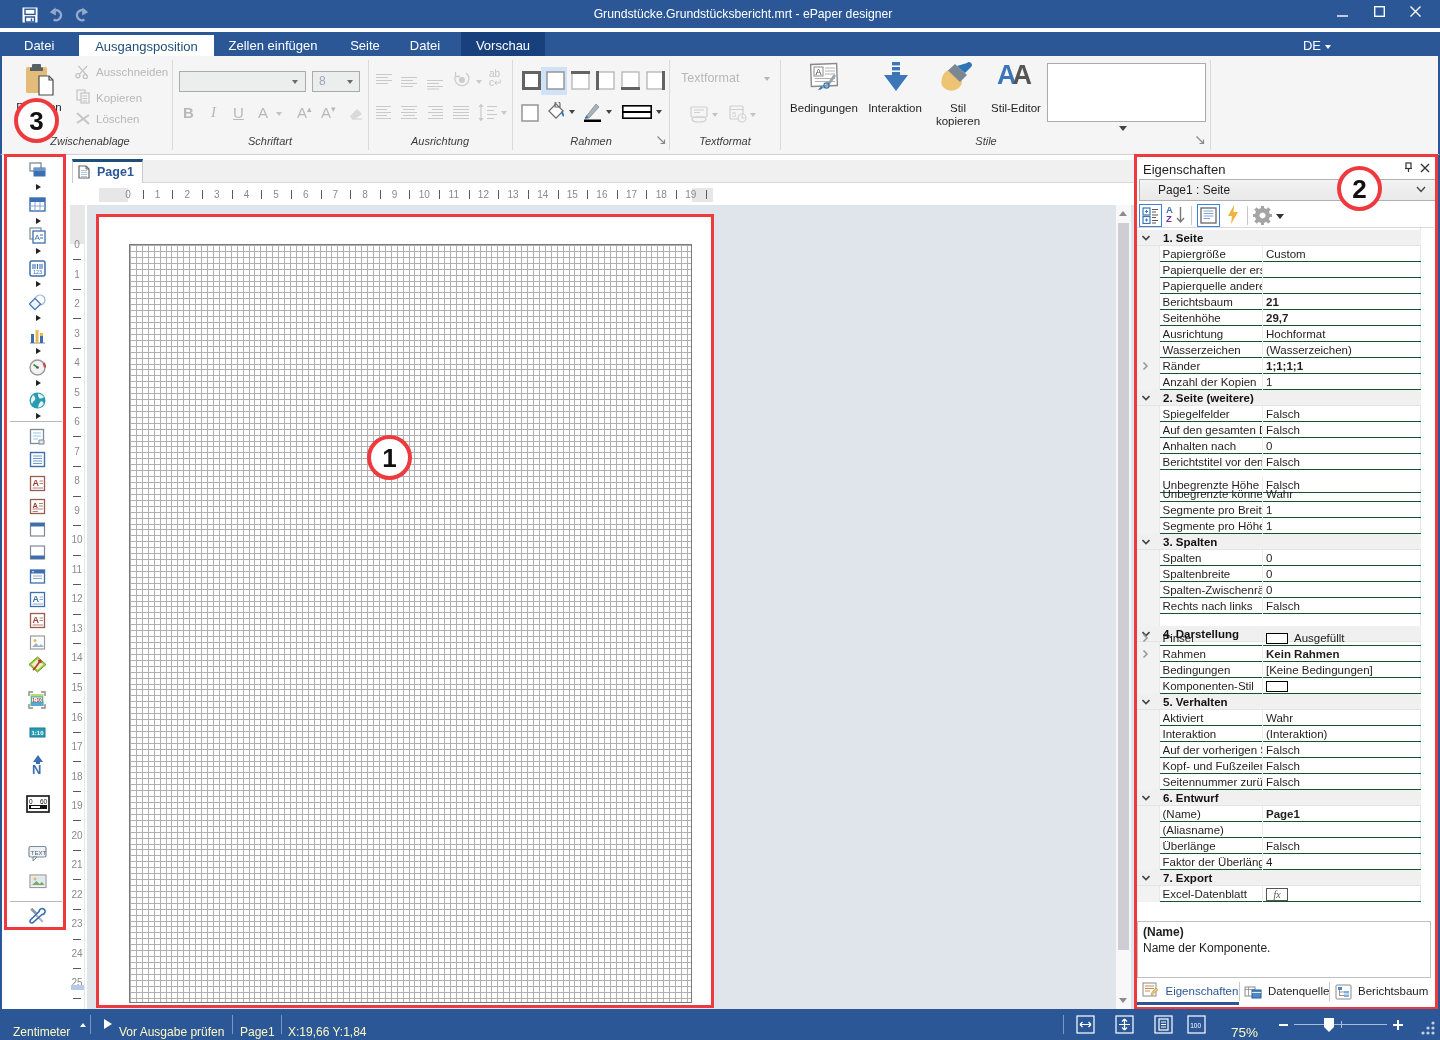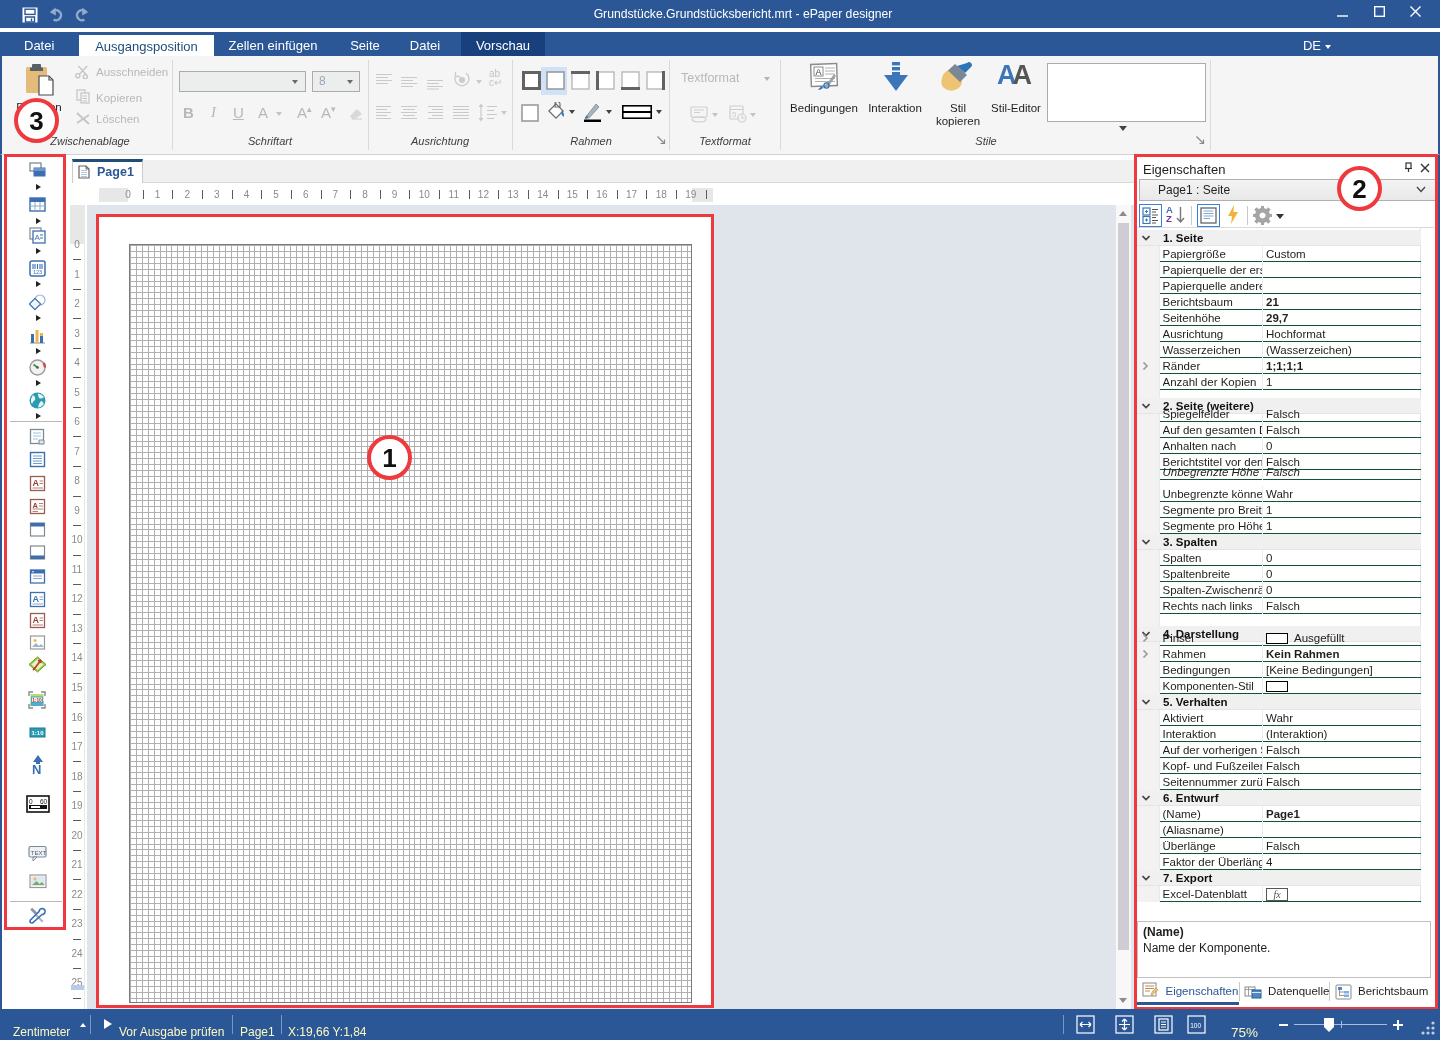--- a/index.html
+++ b/index.html
@@ -721,21 +721,21 @@
       </svg>
       <span class="nm">Ränder</span>
       <span class="vdiv"></span>
       <span class="vl"><b>1;1;1;1</b></span>
     </div>
     <div class="prow" style="top:219px;">
       <span class="nm">Anzahl der Kopien</span>
       <span class="vdiv"></span>
       <span class="vl">1</span>
     </div>
-    <div class="phead" style="top:235px;margin-top:8px;"><svg class="chevd" viewBox="0 0 8 8">
+    <div class="phead" style="top:235px;"><svg class="chevd" viewBox="0 0 8 8">
         <path d="M0.5 2 L4 5.5 L7.5 2" fill="none" stroke="#444" stroke-width="1.6"></path>
       </svg><span style="margin-left:26px;">2. Seite (weitere)</span></div>
     <div class="prow" style="top:251px;">
       <span class="nm">Spiegelfelder</span>
       <span class="vdiv"></span>
       <span class="vl">Falsch</span>
     </div>
     <div class="prow" style="top:267px;">
       <span class="nm">Auf den gesamten D</span>
       <span class="vdiv"></span>
@@ -744,21 +744,21 @@
     <div class="prow" style="top:283px;">
       <span class="nm">Anhalten nach</span>
       <span class="vdiv"></span>
       <span class="vl">0</span>
     </div>
     <div class="prow" style="top:299px;">
       <span class="nm">Berichtstitel vor den</span>
       <span class="vdiv"></span>
       <span class="vl">Falsch</span>
     </div>
-    <div class="prow" style="top:309px;font-style:italic;">
+    <div class="prow" style="top:322px;">
       <span class="nm">Unbegrenzte Höhe</span>
       <span class="vdiv"></span>
       <span class="vl">Falsch</span>
     </div>
     <div class="prow" style="top:331px;">
       <span class="nm">Unbegrenzte könner</span>
       <span class="vdiv"></span>
       <span class="vl">Wahr</span>
     </div>
     <div class="prow" style="top:347px;">

